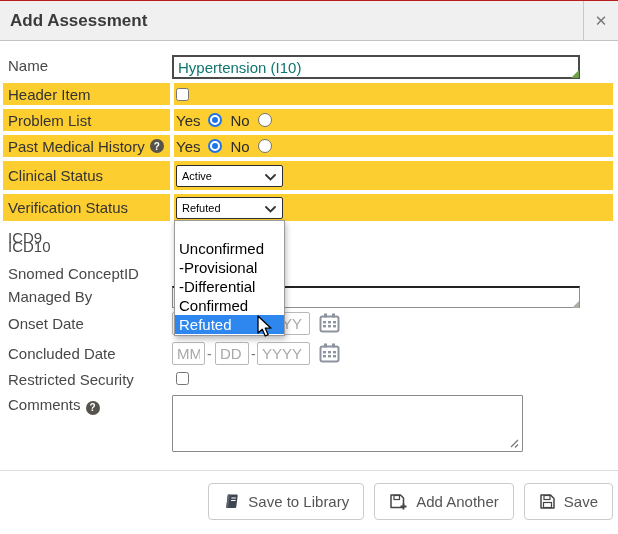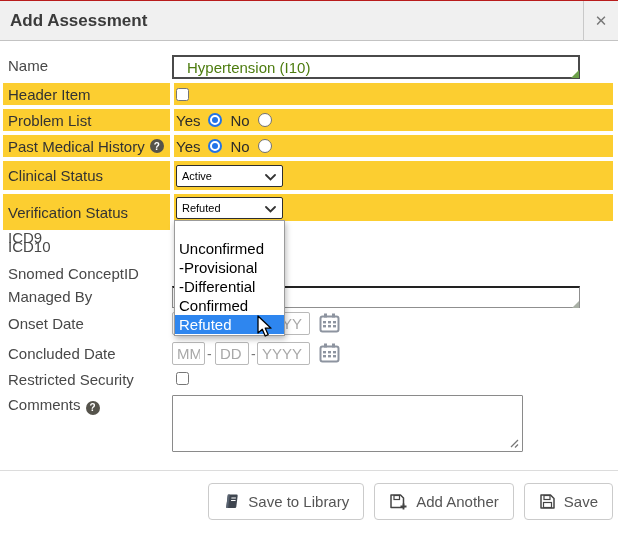--- a/index.html
+++ b/index.html
@@ -40,21 +40,21 @@
   .radio { width:14px; height:14px; border-radius:50%; background:#fff; border:1px solid #717171; position:relative; }
   .radio.sel { border:2px solid var(--radio-blue); }
   .radio.sel::after {
     content:""; position:absolute; left:2px; top:2px; width:6px; height:6px;
     border-radius:50%; background:var(--radio-blue);
   }
   .rtext { font-size:15px; color:#2b2b2b; }
   
   .text-input {
     position:absolute; height:24px; border:2px solid #4a4a4a; background:#fff;
-    font-size:15px; color:#4d7c0f; padding:0 13px; font-family:inherit; border-radius:0; outline:none;
+    font-size:15px; color:#0f766e; padding:0 4px; font-family:inherit; border-radius:0; outline:none;
   }
   .corner-tri { position:absolute; width:0; height:0; border-style:solid; }
   .select-box {
     position:relative; width:107px; height:22px; background:#fff;
     border:1px solid #2e2e2e; border-radius:2px; font-size:11px; color:#000;
     display:flex; align-items:center; padding-left:5px; cursor:default;
   }
   .select-box svg { position:absolute; right:6px; top:8px; }
   
   .dropdown {
@@ -139,21 +139,21 @@
   </div>
   <div class="yctrl-cell" style="top:161px; height:29px;">
     <div class="select-box">
       <span>Active</span>
       <svg width="11" height="7" viewBox="0 0 11 7">
           <path d="M1 1 L5.5 5.5 L10 1" stroke="#333" stroke-width="1.8" fill="none" stroke-linecap="round"></path>
         </svg>
     </div>
   </div>
 
-  <div class="ylabel-cell" style="top:194px; height:36px;">
+  <div class="ylabel-cell" style="top:194px; height:27px;">
     <span>Verification Status</span>
   </div>
   <div class="yctrl-cell" style="top:194px; height:27px;">
     <div class="select-box">
       <span>Refuted</span>
       <svg width="11" height="7" viewBox="0 0 11 7">
           <path d="M1 1 L5.5 5.5 L10 1" stroke="#333" stroke-width="1.8" fill="none" stroke-linecap="round"></path>
         </svg>
     </div>
   </div>

